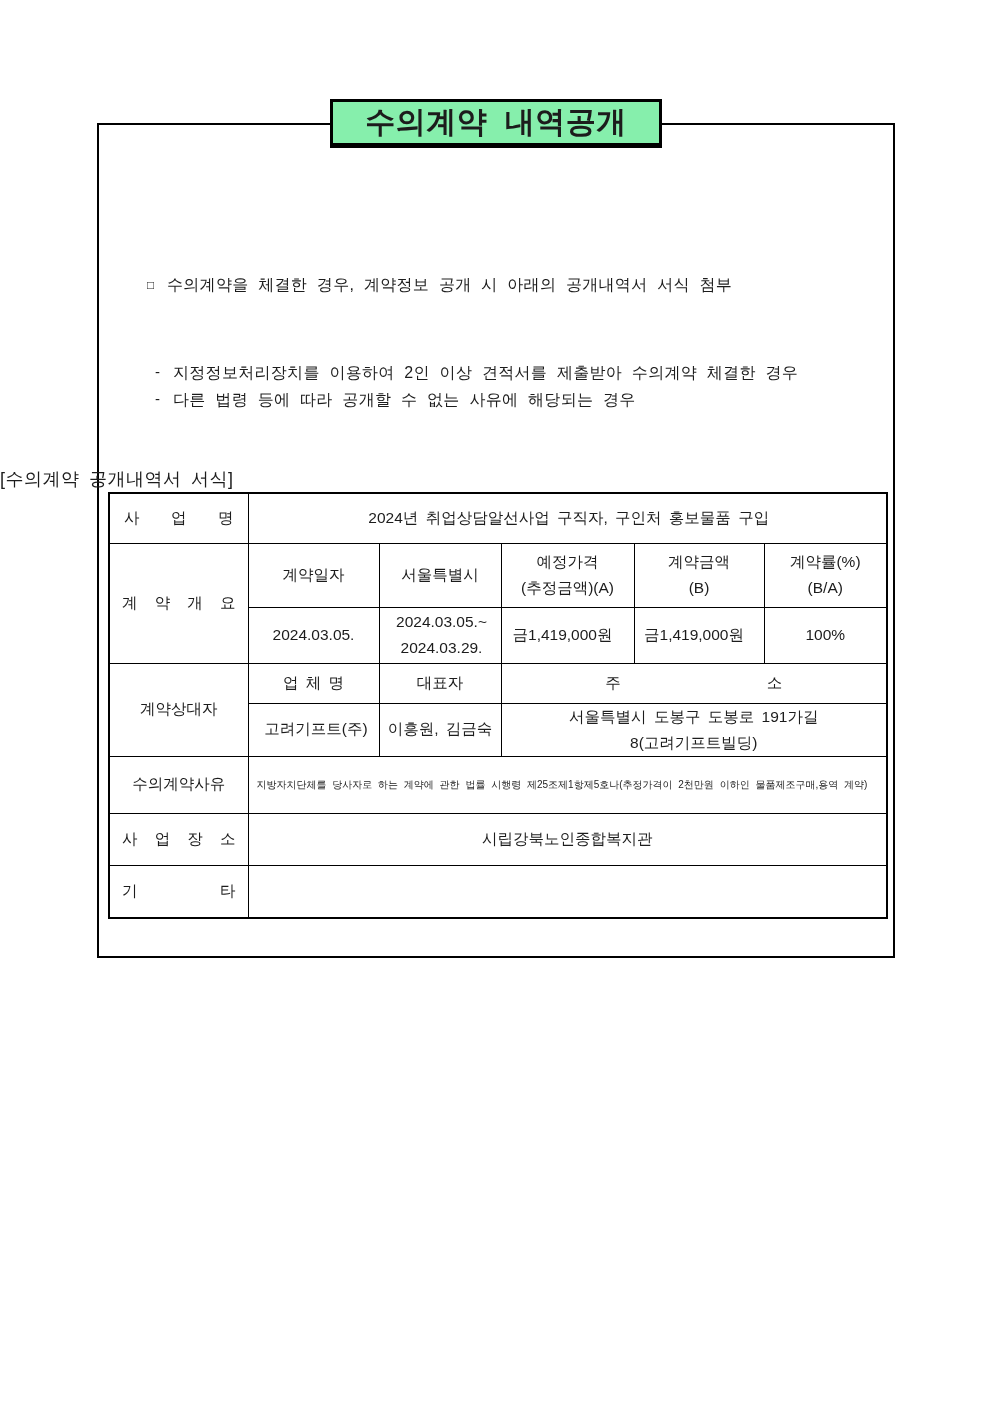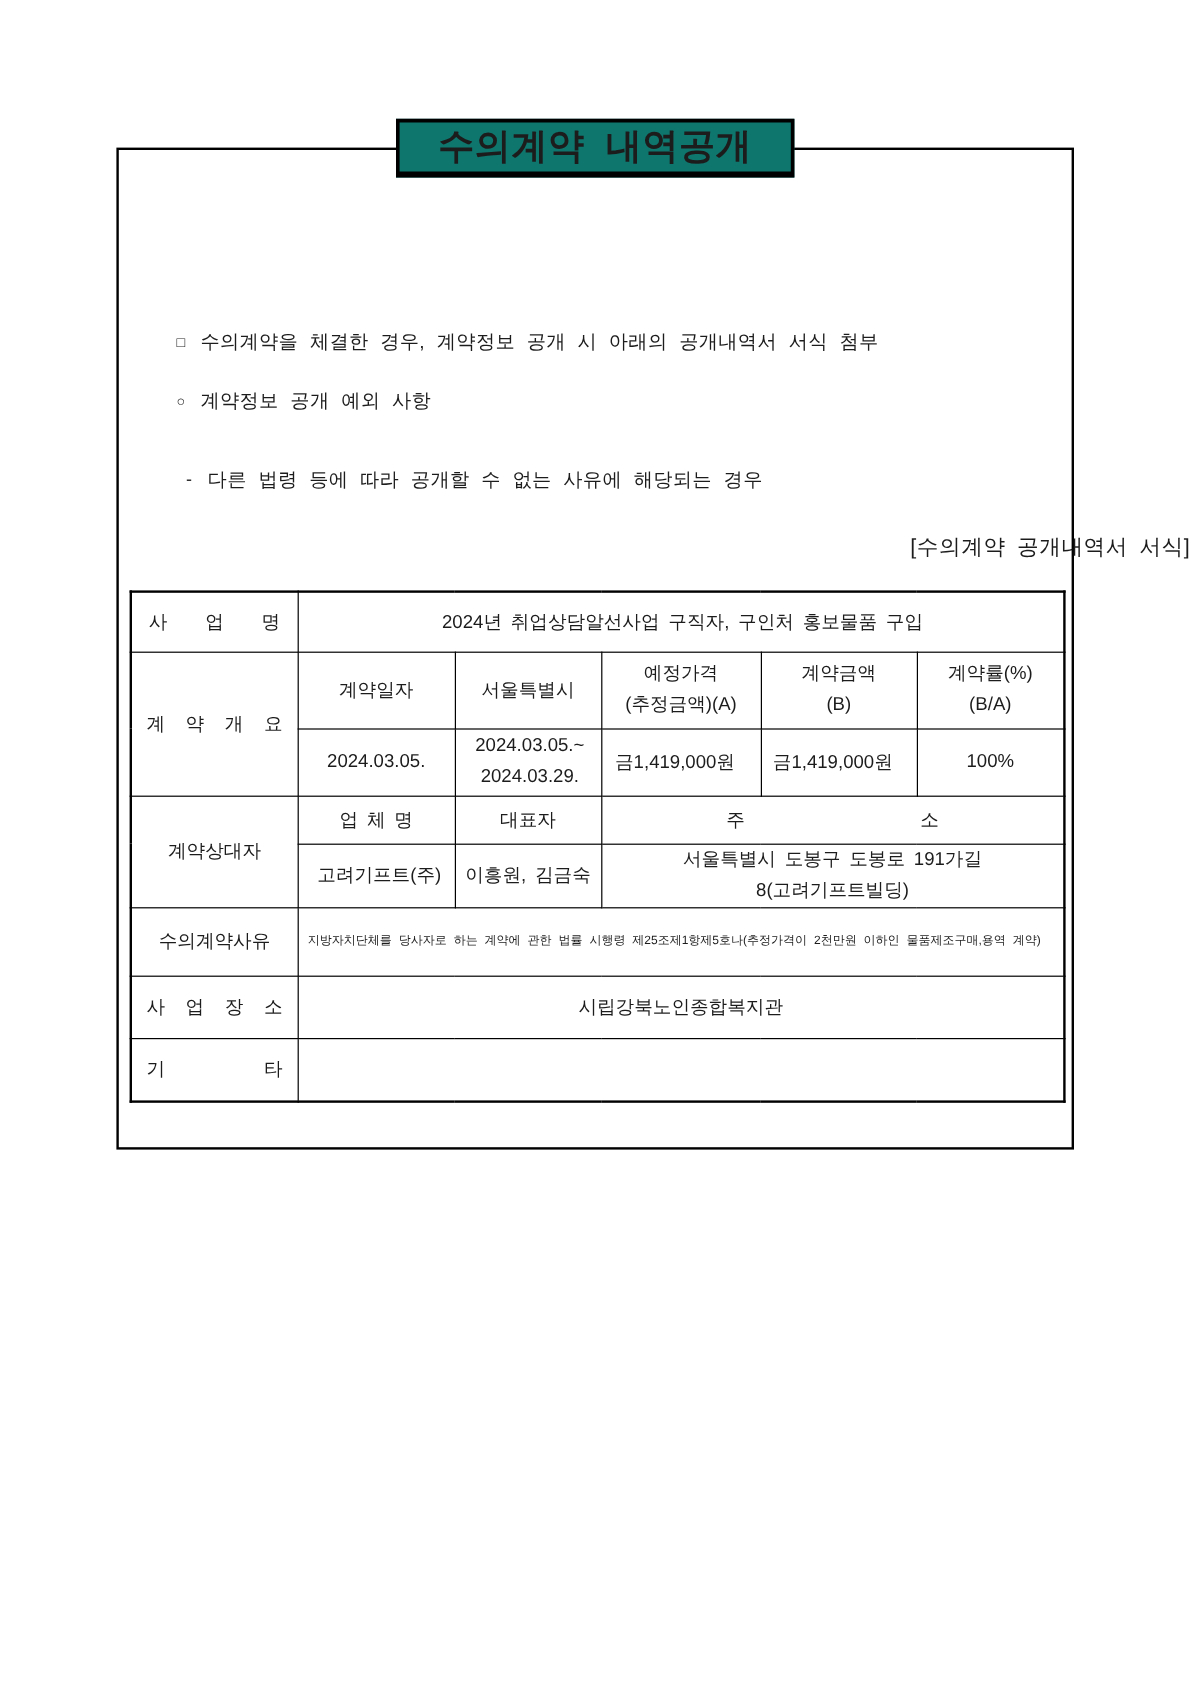--- a/index.html
+++ b/index.html
@@ -18,21 +18,21 @@
     position: absolute;
     left: 97px; top: 123px;
     width: 798px; height: 835px;
     border: 2px solid #000;
     box-sizing: border-box;
   }
   .title-box {
     position: absolute;
     left: 330px; top: 99px;
     width: 332px; height: 49px;
-    background: #0f766e;
+    background: #86efac;
     border: 3px solid #000;
     border-bottom-width: 5px;
     box-sizing: border-box;
     display: flex; align-items: center; justify-content: center;
     z-index: 2;
   }
   .title-box span {
     font-size: 30px; font-weight: bold;
     white-space: pre; letter-spacing: 0.5px;
   }
@@ -40,22 +40,22 @@
     position: absolute;
     left: 108px;
     font-size: 16px; letter-spacing: 0.3px; word-spacing: 5px;
     white-space: pre;
   }
   .note .bullet { display: inline-block; font-size: 12px; width: 20px; vertical-align: 1px; }
   .note.sub { left: 116px; }
   .note.sub .bullet { width: 18px; font-size: 15px; }
   .form-heading {
     position: absolute;
-    left: 0; right: 0; top: 444px;
-    text-align: right;
+    left: 0; right: 0; top: 467px;
+    text-align: left;
     font-size: 18px; letter-spacing: 0.5px; word-spacing: 4px;
   }
   table.disclosure {
     position: absolute;
     left: 108px; top: 492px;
     width: 778px;
     border-collapse: collapse;
     table-layout: fixed;
     border: 2px solid #000;
     font-size: 15.5px;
@@ -99,24 +99,24 @@
   <div class="page-border"></div>
 
   <div class="title-box">
     <span>수의계약  내역공개</span>
   </div>
 
   <div class="note" style="top:257px">
     <span class="bullet">□</span><span>수의계약을 체결한 경우, 계약정보 공개 시 아래의 공개내역서 서식 첨부</span>
   </div>
 
-  <div class="note" style="top:306px">
-    <span class="bullet">○</span><span>계약정보 공개 예외 사항</span>
-  </div>
-
+
+  <div class="note sub" style="top:345px">
+    <span class="bullet">-</span><span>지정정보처리장치를 이용하여 2인 이상 견적서를 제출받아 수의계약 체결한 경우</span>
+  </div>
 
   <div class="note sub" style="top:372px">
     <span class="bullet">-</span><span>다른 법령 등에 따라 공개할 수 없는 사유에 해당되는 경우</span>
   </div>
 
   <div class="form-heading">[수의계약 공개내역서 서식]</div>
 
   <table class="disclosure">
     <colgroup>
       <col style="width:139px">

